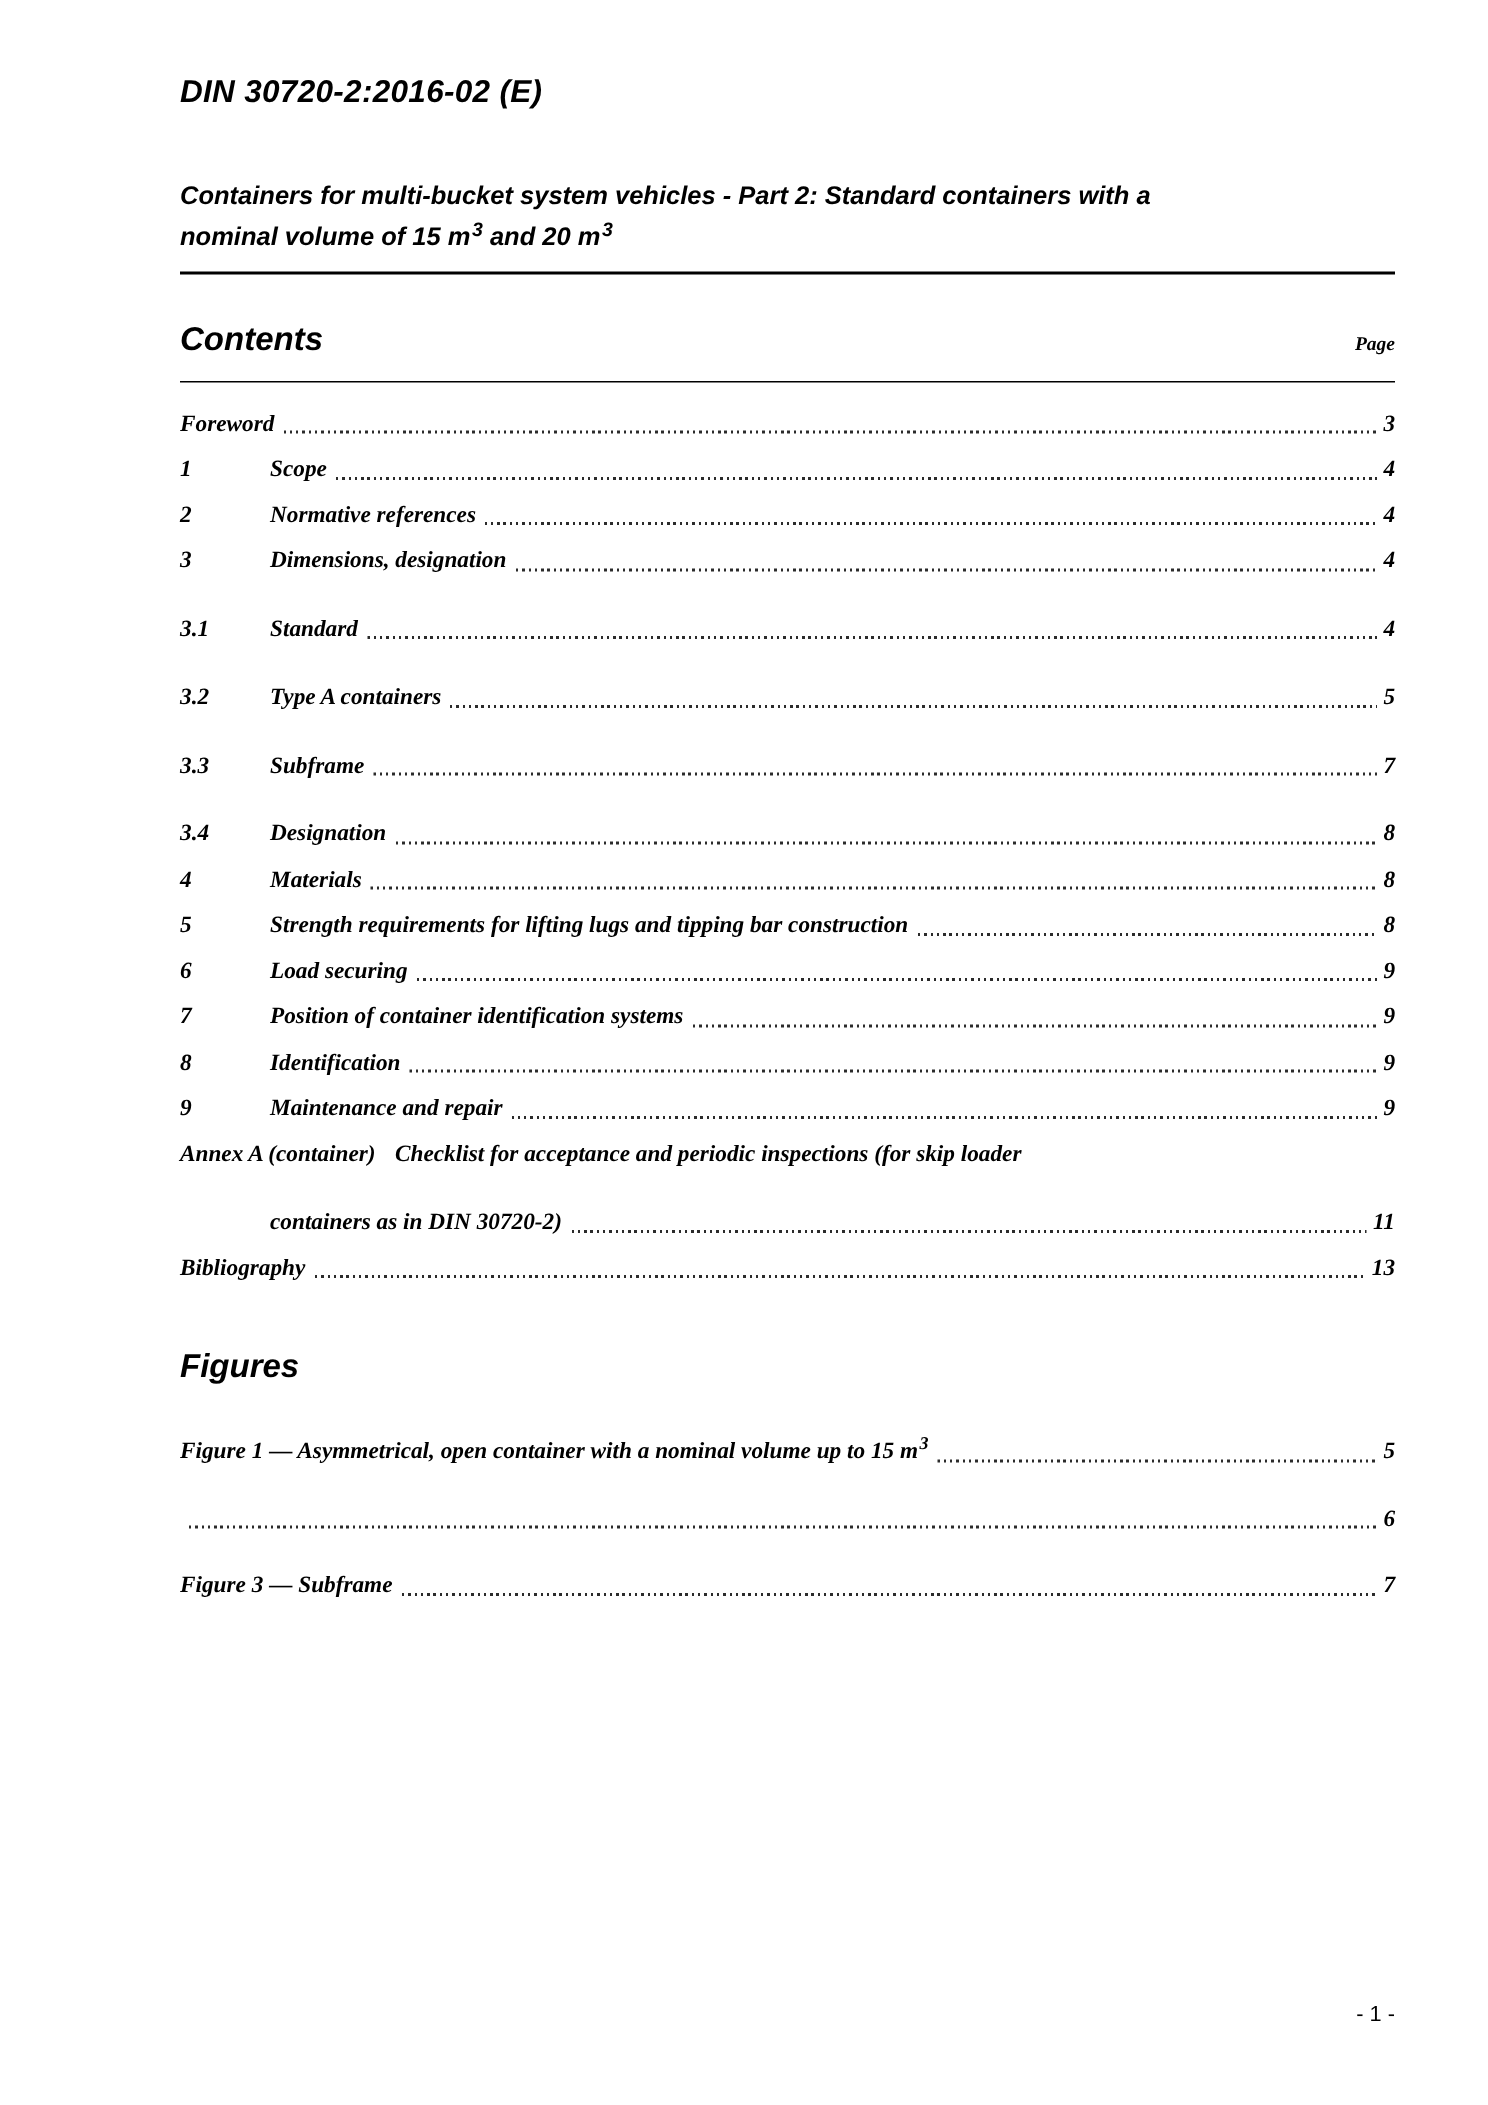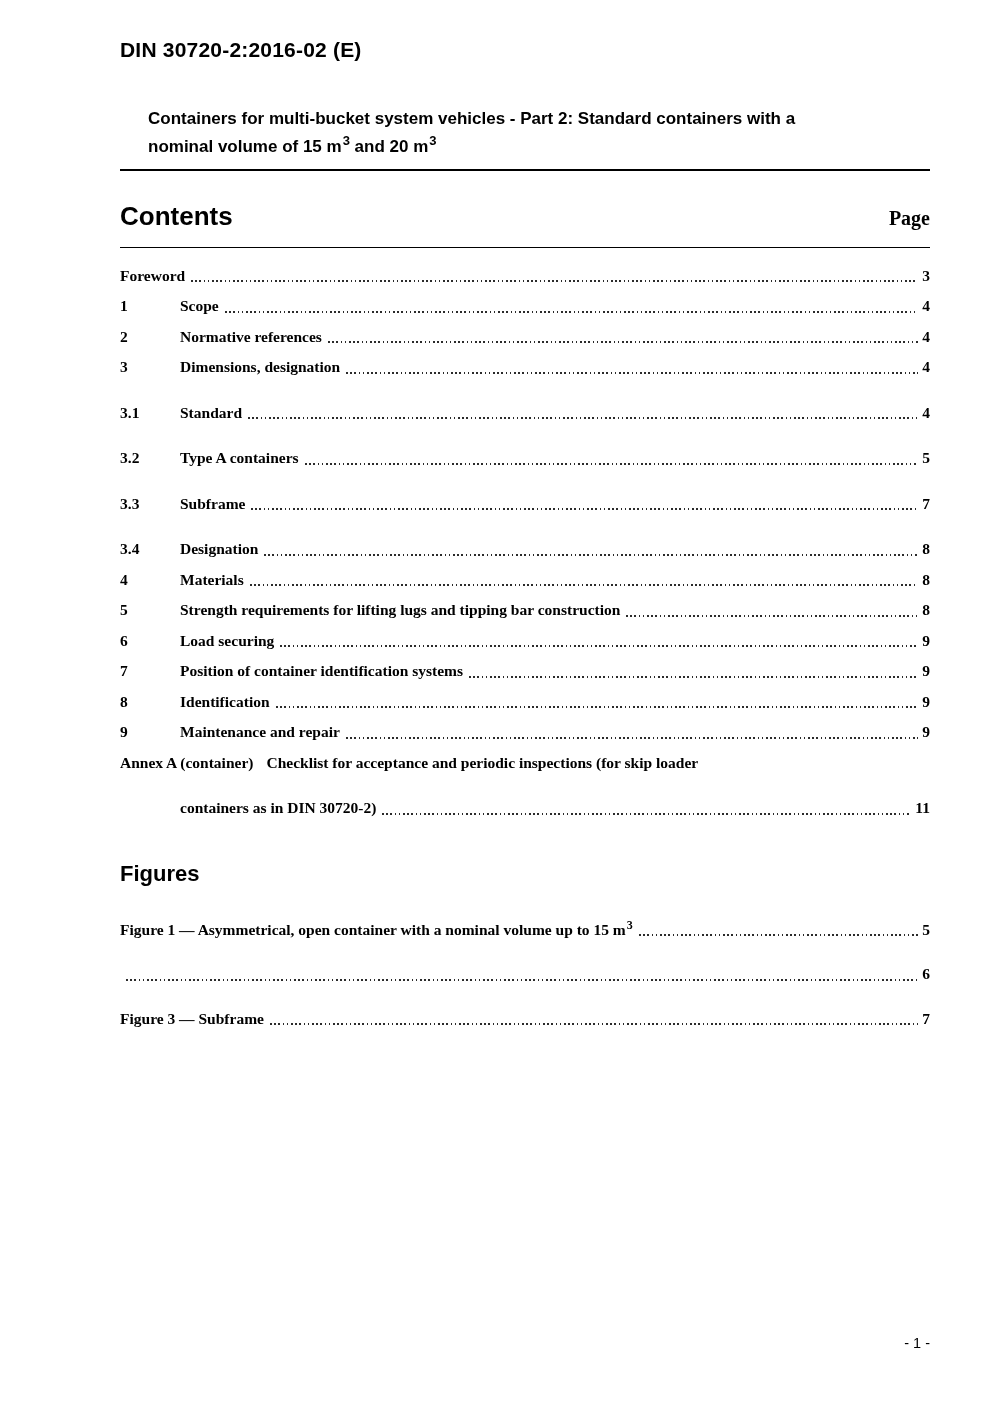--- a/index.html
+++ b/index.html
@@ -2,46 +2,45 @@
 <html><head>
 <meta charset="utf-8">
 <style>
   * { margin:0; padding:0; box-sizing:border-box; }
   html,body { background:#ffffff; }
   body {
     width:992px; height:1403px; position:relative;
     font-family:"Liberation Serif", serif; color:#000;
     overflow:hidden;
   }
-  .page { position:absolute; inset:0; padding:38px 62px 0 120px; }
+  .page { position:absolute; inset:0; padding:50px 62px 0 120px;font-style:italic; }
 
   .doc-id {
     font-family:"Liberation Sans", sans-serif;
     font-weight:bold; font-size:21px; letter-spacing:0.2px;
   }
 
   .subtitle {
     font-family:"Liberation Sans", sans-serif;
     font-weight:bold; font-size:17px; line-height:22px;
     margin-top:46px;
-    margin-left:28px;
   }
   .subtitle sup { font-size:13px; vertical-align:super; margin-left:1px; }
 
   .rule-thick { border-top:2px solid #000; margin-top:11px; }
 
   .contents-row {
     display:flex; justify-content:space-between; align-items:baseline;
     margin-top:30px;
   }
   .contents-heading {
     font-family:"Liberation Sans", sans-serif;
-    font-weight:bold; font-size:26px;
-  }
-  .page-col-label { font-size:20px; font-weight:bold; }
+    font-weight:bold; font-size:22px;
+  }
+  .page-col-label { font-size:13px; font-weight:bold; }
 
   .rule-thin { border-top:1px solid #000; margin-top:15px; }
 
   .toc { margin-top:18px; }
   .toc-row {
     display:flex; align-items:flex-end;
     font-weight:bold; font-size:15.5px; line-height:20.5px;
     white-space:nowrap;
     margin-top:25px;
   }
@@ -195,20 +194,25 @@
       <span class="toc-label annex-head">Annex A (container)</span>
       <span class="toc-label">Checklist for acceptance and periodic inspections (for skip loader</span>
     </div>
     <div class="toc-row">
       <span class="toc-indent"></span>
       <span class="toc-label">containers as in DIN 30720-2)</span>
       <span class="toc-leader"></span>
       <span class="toc-page">11</span>
     </div>
 
+    <div class="toc-row group">
+      <span class="toc-label">Bibliography</span>
+      <span class="toc-leader"></span>
+      <span class="toc-page">13</span>
+    </div>
 
   </div>
 
   <div class="figures-heading">Figures</div>
 
   <div class="toc" style="margin-top:0;">
 
     <div class="toc-row fig-row first">
       <span class="toc-label"><span>Figure 1 — Asymmetrical, open container with a nominal volume up to 15 m</span><sup>3</sup></span>
       <span class="toc-leader"></span>

